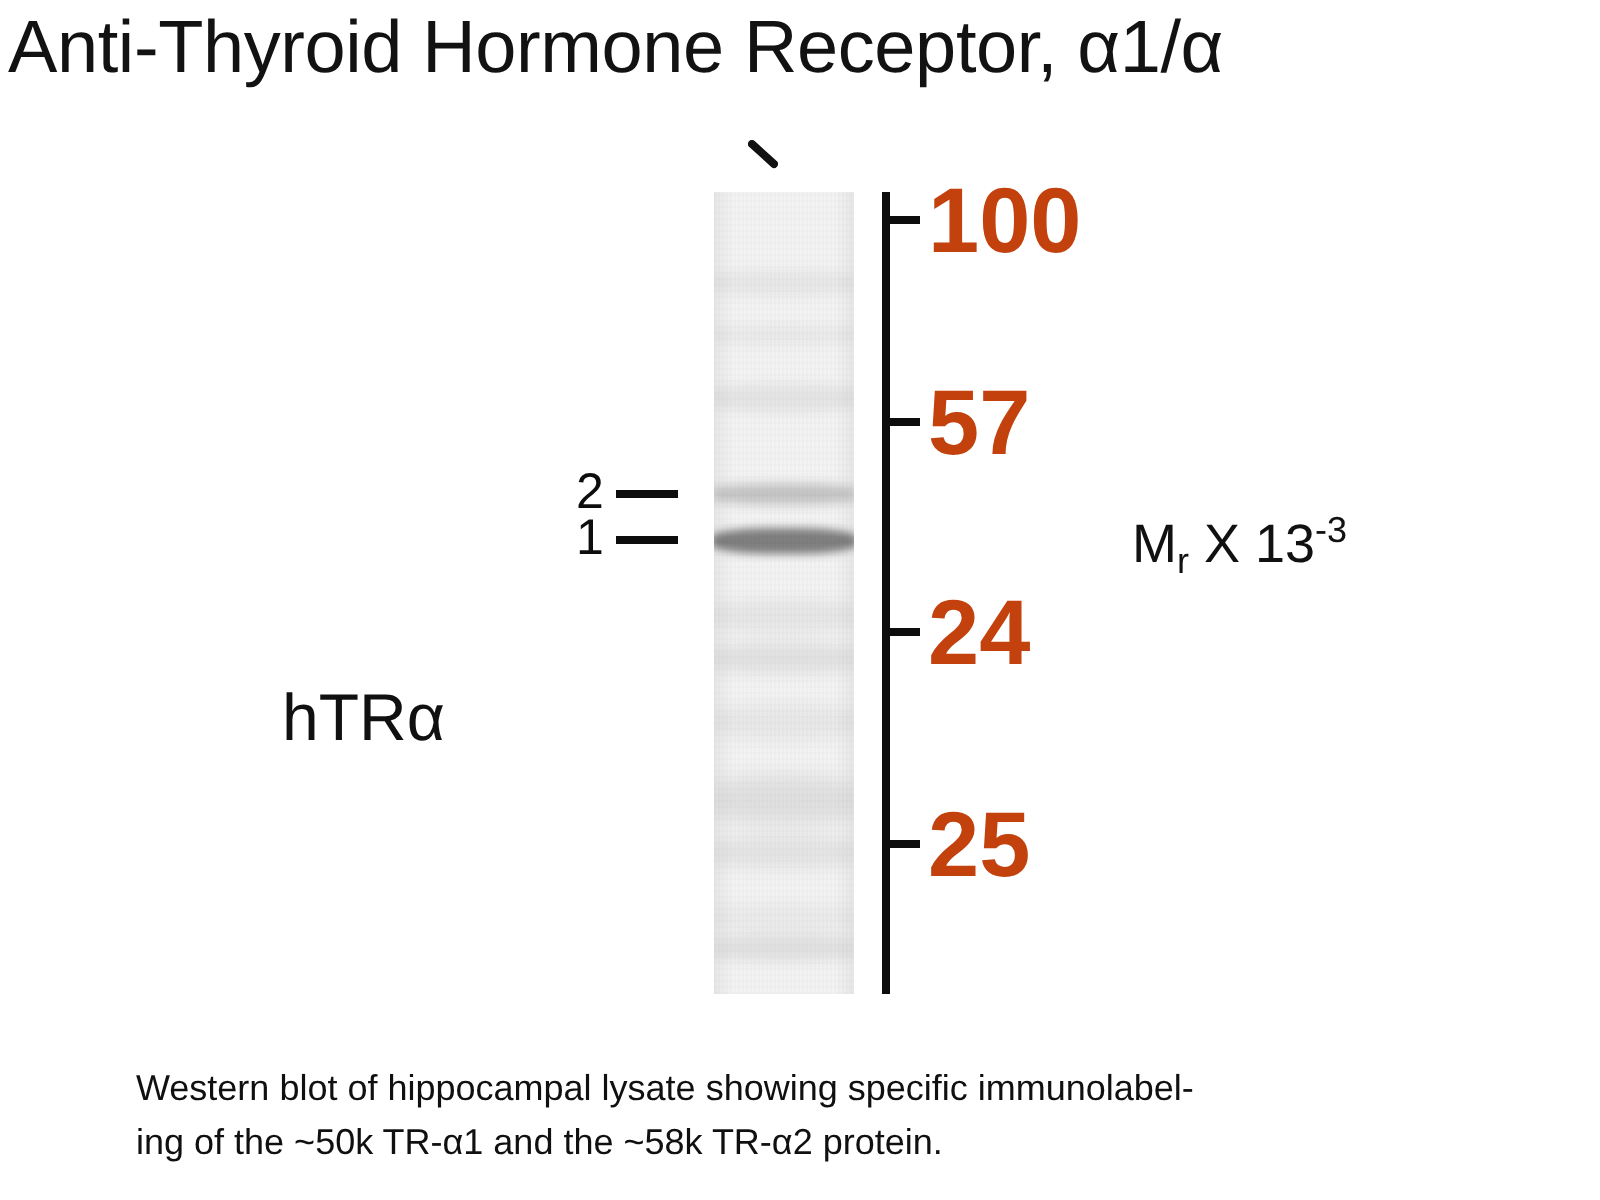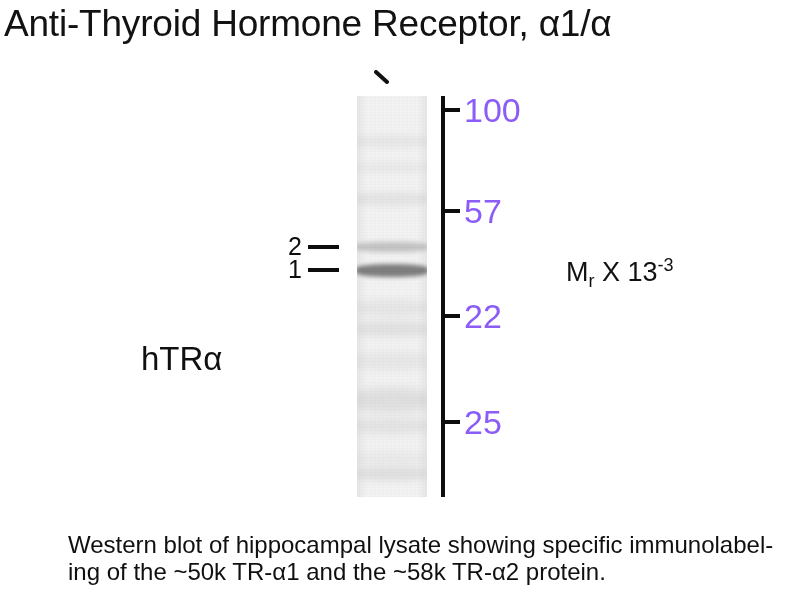--- a/index.html
+++ b/index.html
@@ -76,24 +76,24 @@
   .axis-tick {
     position: absolute;
     left: 441px;
     width: 19px;
     height: 4px;
     background: #0d0d0d;
   }
   .axis-tick-label {
     position: absolute;
     left: 464px;
-    font-size: 34px;
+    font-size: 46px;
     line-height: 34px;
-    font-weight: 400;
-    color: #8b5cf6;
+    font-weight: 700;
+    color: #c2410c;
     white-space: nowrap;
   }
 
   
   #protein-label {
     position: absolute;
     left: 141px;
     top: 233px;
     font-size: 33px;
     line-height: 36px;
@@ -145,21 +145,21 @@
     font-size: 18px;
     vertical-align: 0.55em;
   }
 
   
   #figure-caption {
     position: absolute;
     left: 68px;
     top: 531px;
     width: 720px;
-    font-size: 24px;
+    font-size: 18px;
     line-height: 27px;
     font-weight: 400;
     color: #101010;
   }
   #figure-caption div { white-space: nowrap; }
 </style>
 </head>
 <body>
 
 <div id="figure-title">Anti-Thyroid Hormone Receptor, α1/α</div>
@@ -192,21 +192,21 @@
 
   <div id="marker-axis-line"></div>
 
   <div class="axis-tick" style="top:48px;"></div>
   <div class="axis-tick-label" style="top:33px;">100</div>
 
   <div class="axis-tick" style="top:149px;"></div>
   <div class="axis-tick-label" style="top:134px;">57</div>
 
   <div class="axis-tick" style="top:254px;"></div>
-  <div class="axis-tick-label" style="top:239px;">22</div>
+  <div class="axis-tick-label" style="top:239px;">24</div>
 
   <div class="axis-tick" style="top:360px;"></div>
   <div class="axis-tick-label" style="top:345px;">25</div>
 
   <div id="protein-label">hTRα</div>
 
   <div class="isoform-number" style="top:174px;">2</div>
   <div class="isoform-dash" style="top:185px;"></div>
 
   <div class="isoform-number" style="top:197px;">1</div>

